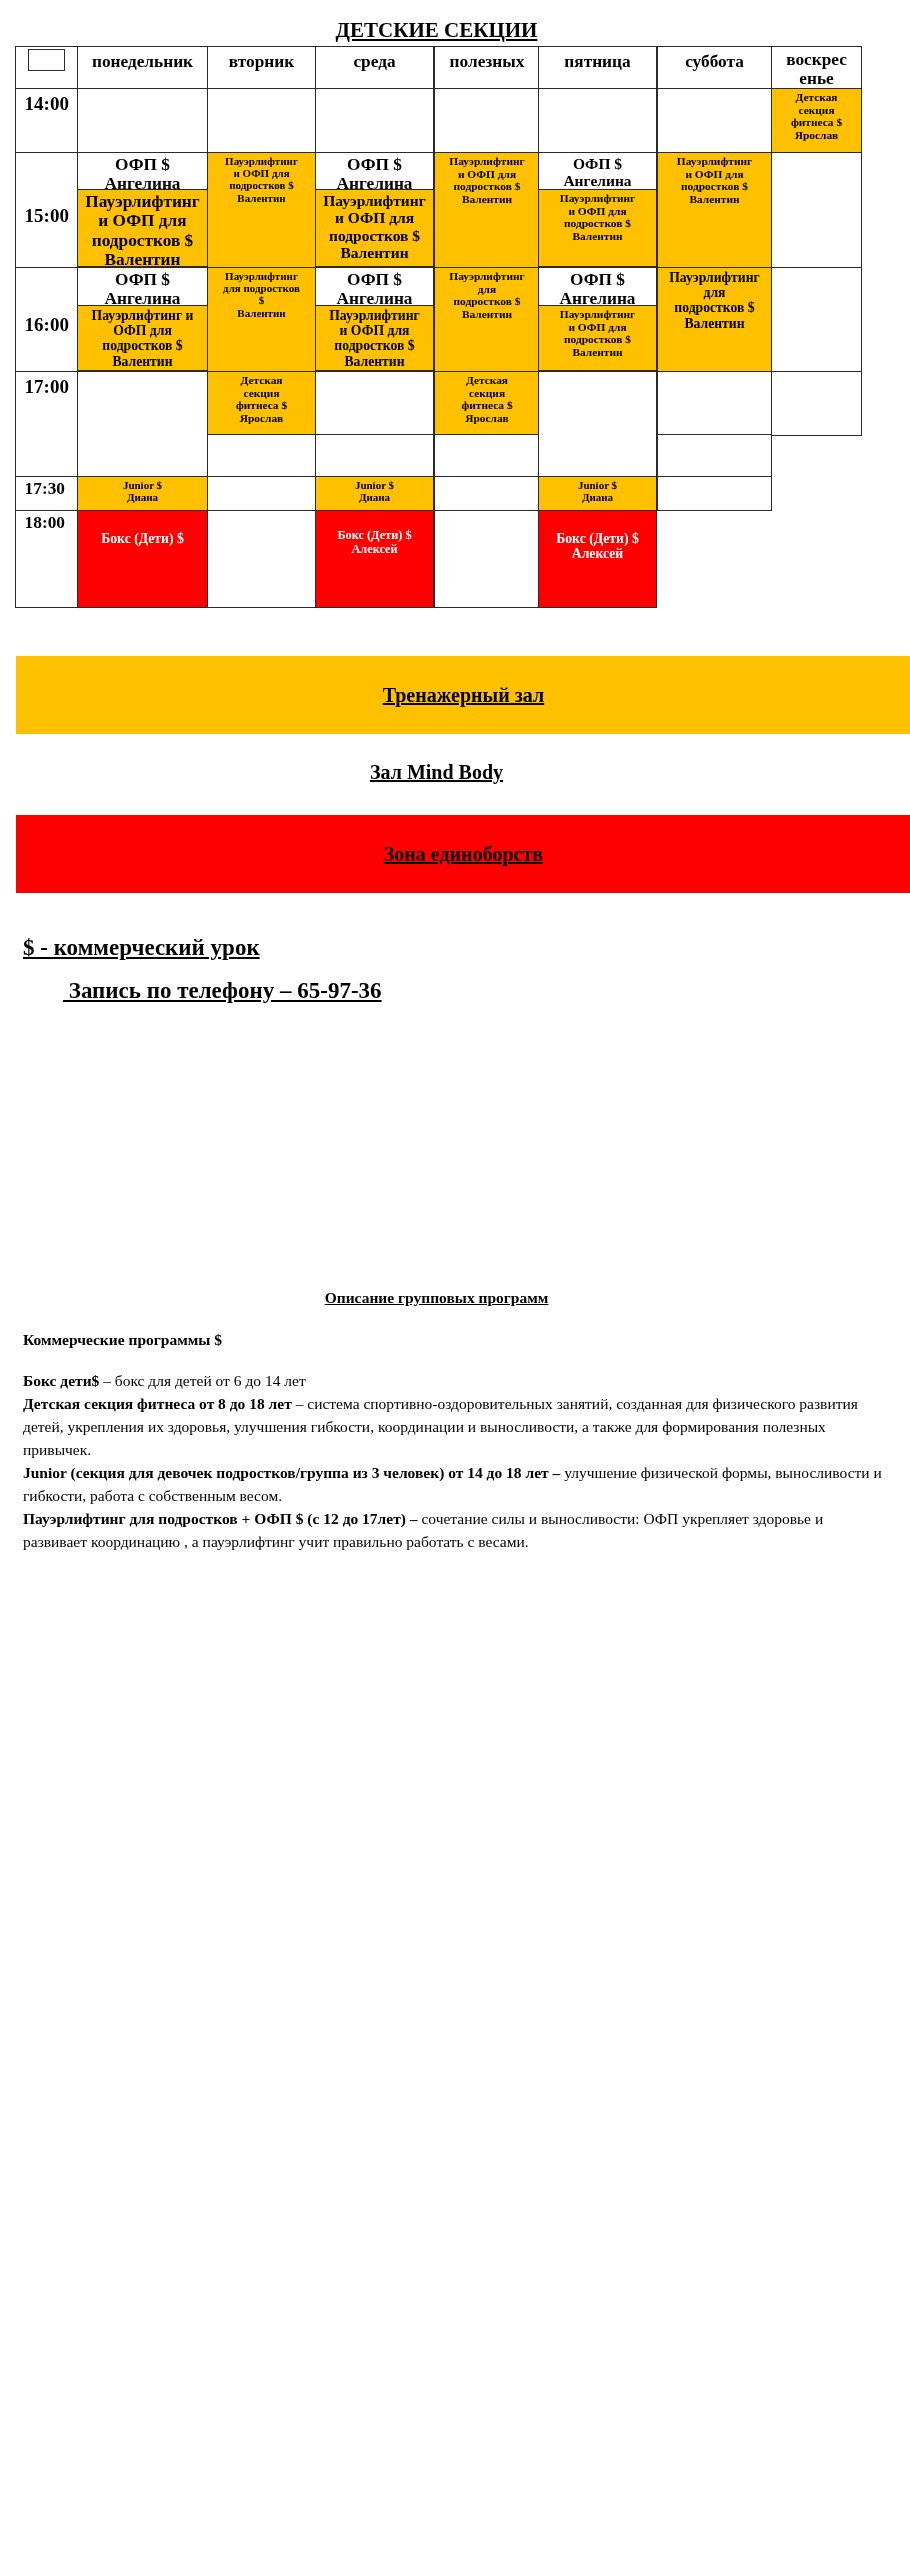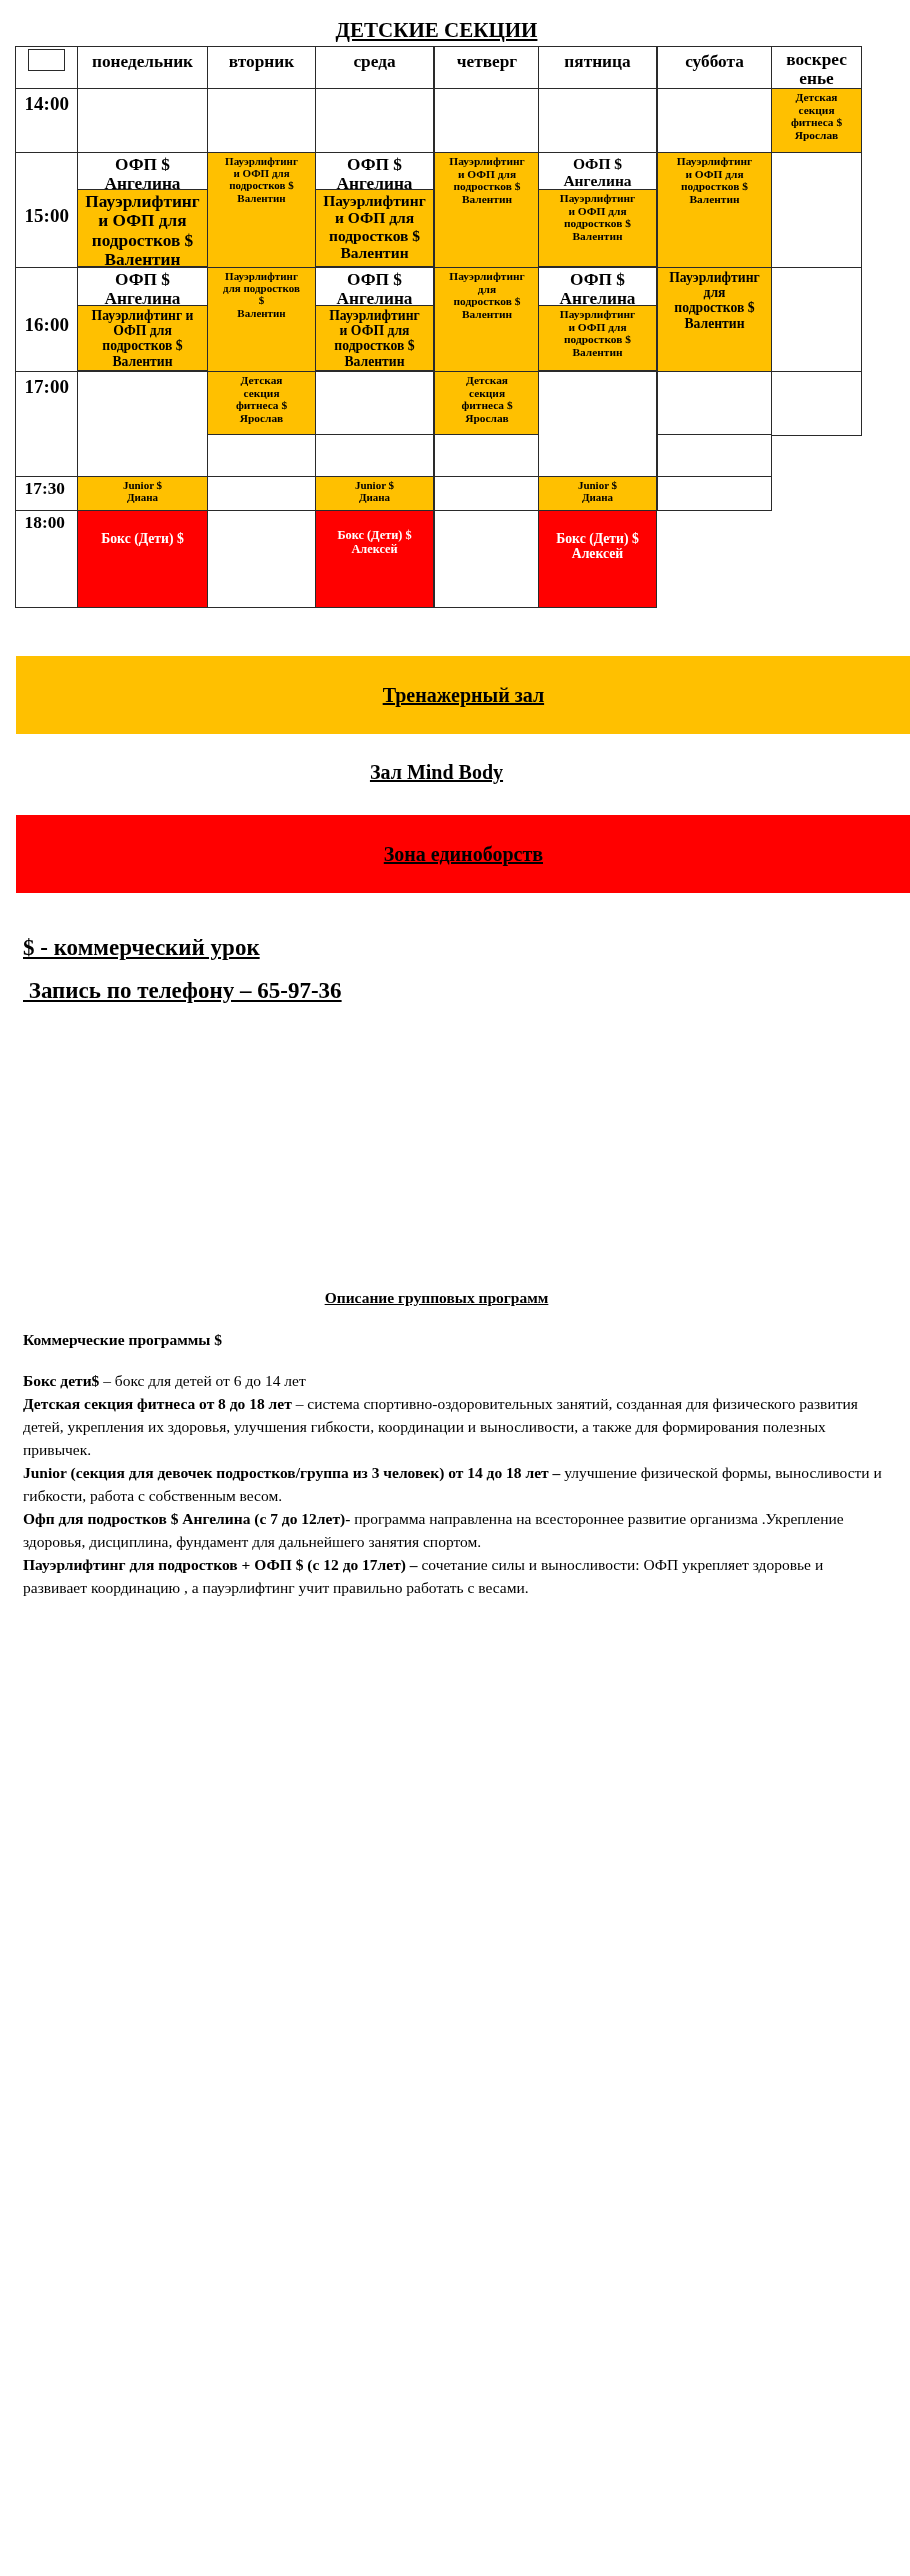--- a/index.html
+++ b/index.html
@@ -38,21 +38,21 @@
 <div class="title">ДЕТСКИЕ СЕКЦИИ</div>
 
 <div class="sched">
 
   <div class="c w" style="left:14.6px;top:46px;width:63px;height:44px;">
       <div class="corner-box"></div>
     </div>
   <div class="c w hd" style="left:77px;top:46px;width:131px;height:44px;">понедельник</div>
   <div class="c w hd" style="left:207px;top:46px;width:109px;height:44px;">вторник</div>
   <div class="c w hd" style="left:315px;top:46px;width:119px;height:44px;">среда</div>
-  <div class="c w hd" style="left:434px;top:46px;width:106px;height:44px;">четверг</div>
+  <div class="c w hd" style="left:434px;top:46px;width:106px;height:44px;">полезных</div>
   <div class="c w hd" style="left:538px;top:46px;width:119px;height:44px;">пятница</div>
   <div class="c w hd" style="left:657px;top:46px;width:115px;height:44px;">суббота</div>
   <div class="c w hd" style="left:771px;top:46px;width:91px;height:44px;padding-top:2.7px;">воскрес енье</div>
 
   <div class="c w tm" style="left:14.6px;top:88px;width:63px;height:65px;">14:00</div>
   <div class="c w tm tmc" style="left:14.6px;top:152px;width:63px;height:116px;">15:00</div>
   <div class="c w tm tmc" style="left:14.6px;top:267px;width:63px;height:105px;">16:00</div>
   <div class="c w tm" style="left:14.6px;top:371px;width:78px;height:107px;">17:00</div>
   <div class="c w tm" style="left:14.6px;top:476px;width:63px;height:35px;padding-top:1.8px;font-size:17.3px;">17:30</div>
   <div class="c w tm" style="left:14.6px;top:510px;width:63px;height:98px;padding-top:1.8px;font-size:17.3px;">18:00</div>
@@ -225,24 +225,23 @@
 
 <div class="band" style="top: 656px; background: rgb(255, 192, 0);">
     <span>Тренажерный зал</span>
   </div>
 <div class="hall"><span>Зал Mind Body</span></div>
 <div class="band" style="top: 815px; background: rgb(255, 0, 0);">
     <span>Зона единоборств</span>
   </div>
 
 <div class="note" style="top:935px;">$ - коммерческий урок</div>
-<div class="note" style="top:978px;white-space:pre;"> Запись по телефону – 65-97-36</div>
+<div class="note" style="top:978px;white-space:pre;margin-left:40px;"> Запись по телефону – 65-97-36</div>
 
 <div class="desc-title">Описание групповых программ</div>
 <div class="desc" style="top:1328px;font-weight:bold;">Коммерческие программы $</div>
 <div class="desc" id="desc-list" style="top:1369px;">
     <div><b>Бокс дети$</b><span> – бокс для детей от 6 до 14 лет</span></div>
     <div><b>Детская секция фитнеса от 8 до 18 лет</b><span> – система спортивно-оздоровительных занятий, созданная для физического развития детей, укрепления их здоровья, улучшения гибкости, координации и выносливости, а также для формирования полезных привычек.</span></div>
     <div><b>Junior (секция для девочек подростков/группа из 3 человек) от 14 до 18 лет –</b><span> улучшение физической формы, выносливости и гибкости, работа с собственным весом.</span></div>
-    <div><b>Офп для подростков $ Ангелина (с 7 до 12лет)-</b><span> программа направленна на всестороннее развитие организма .Укрепление здоровья, дисциплина, фундамент для дальнейшего занятия спортом.</span></div>
     <div><b>Пауэрлифтинг для подростков + ОФП  $ (с 12 до 17лет) –</b><span> сочетание силы и выносливости: ОФП укрепляет здоровье и развивает координацию , а пауэрлифтинг учит правильно работать с весами.</span></div>
   </div>
 
 
 </body></html>

